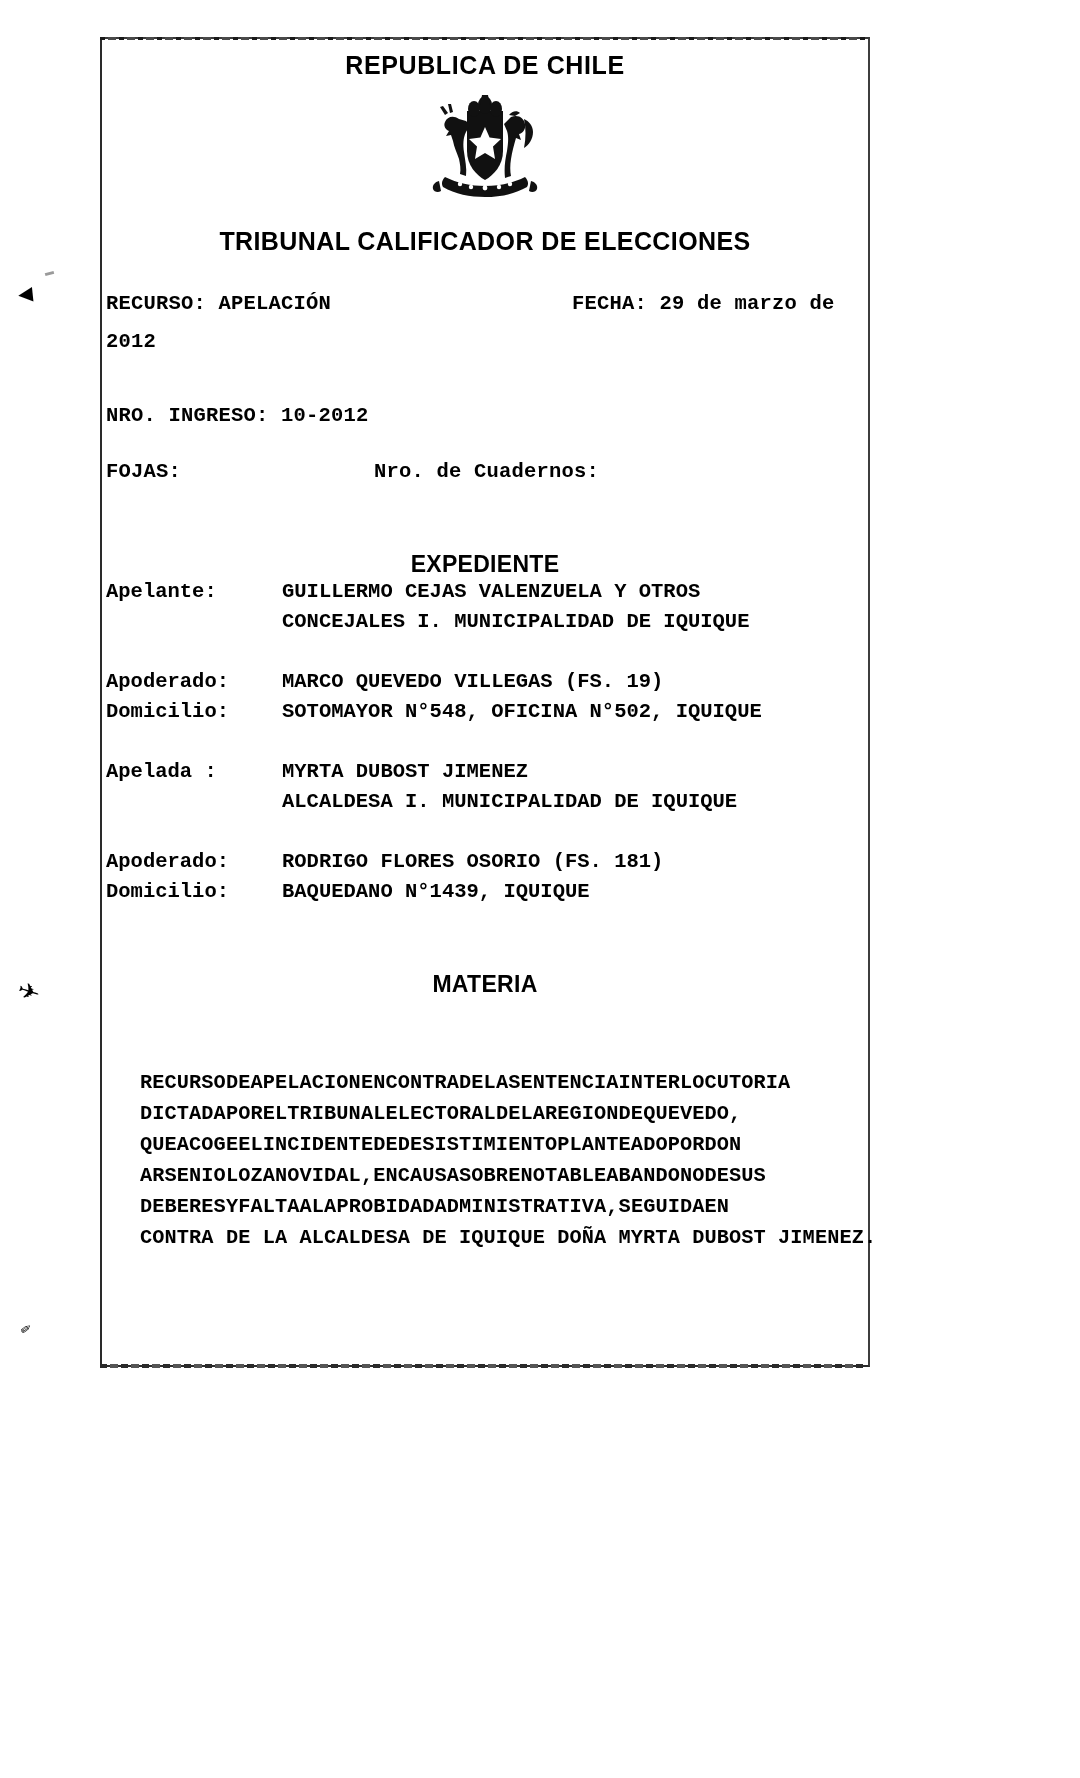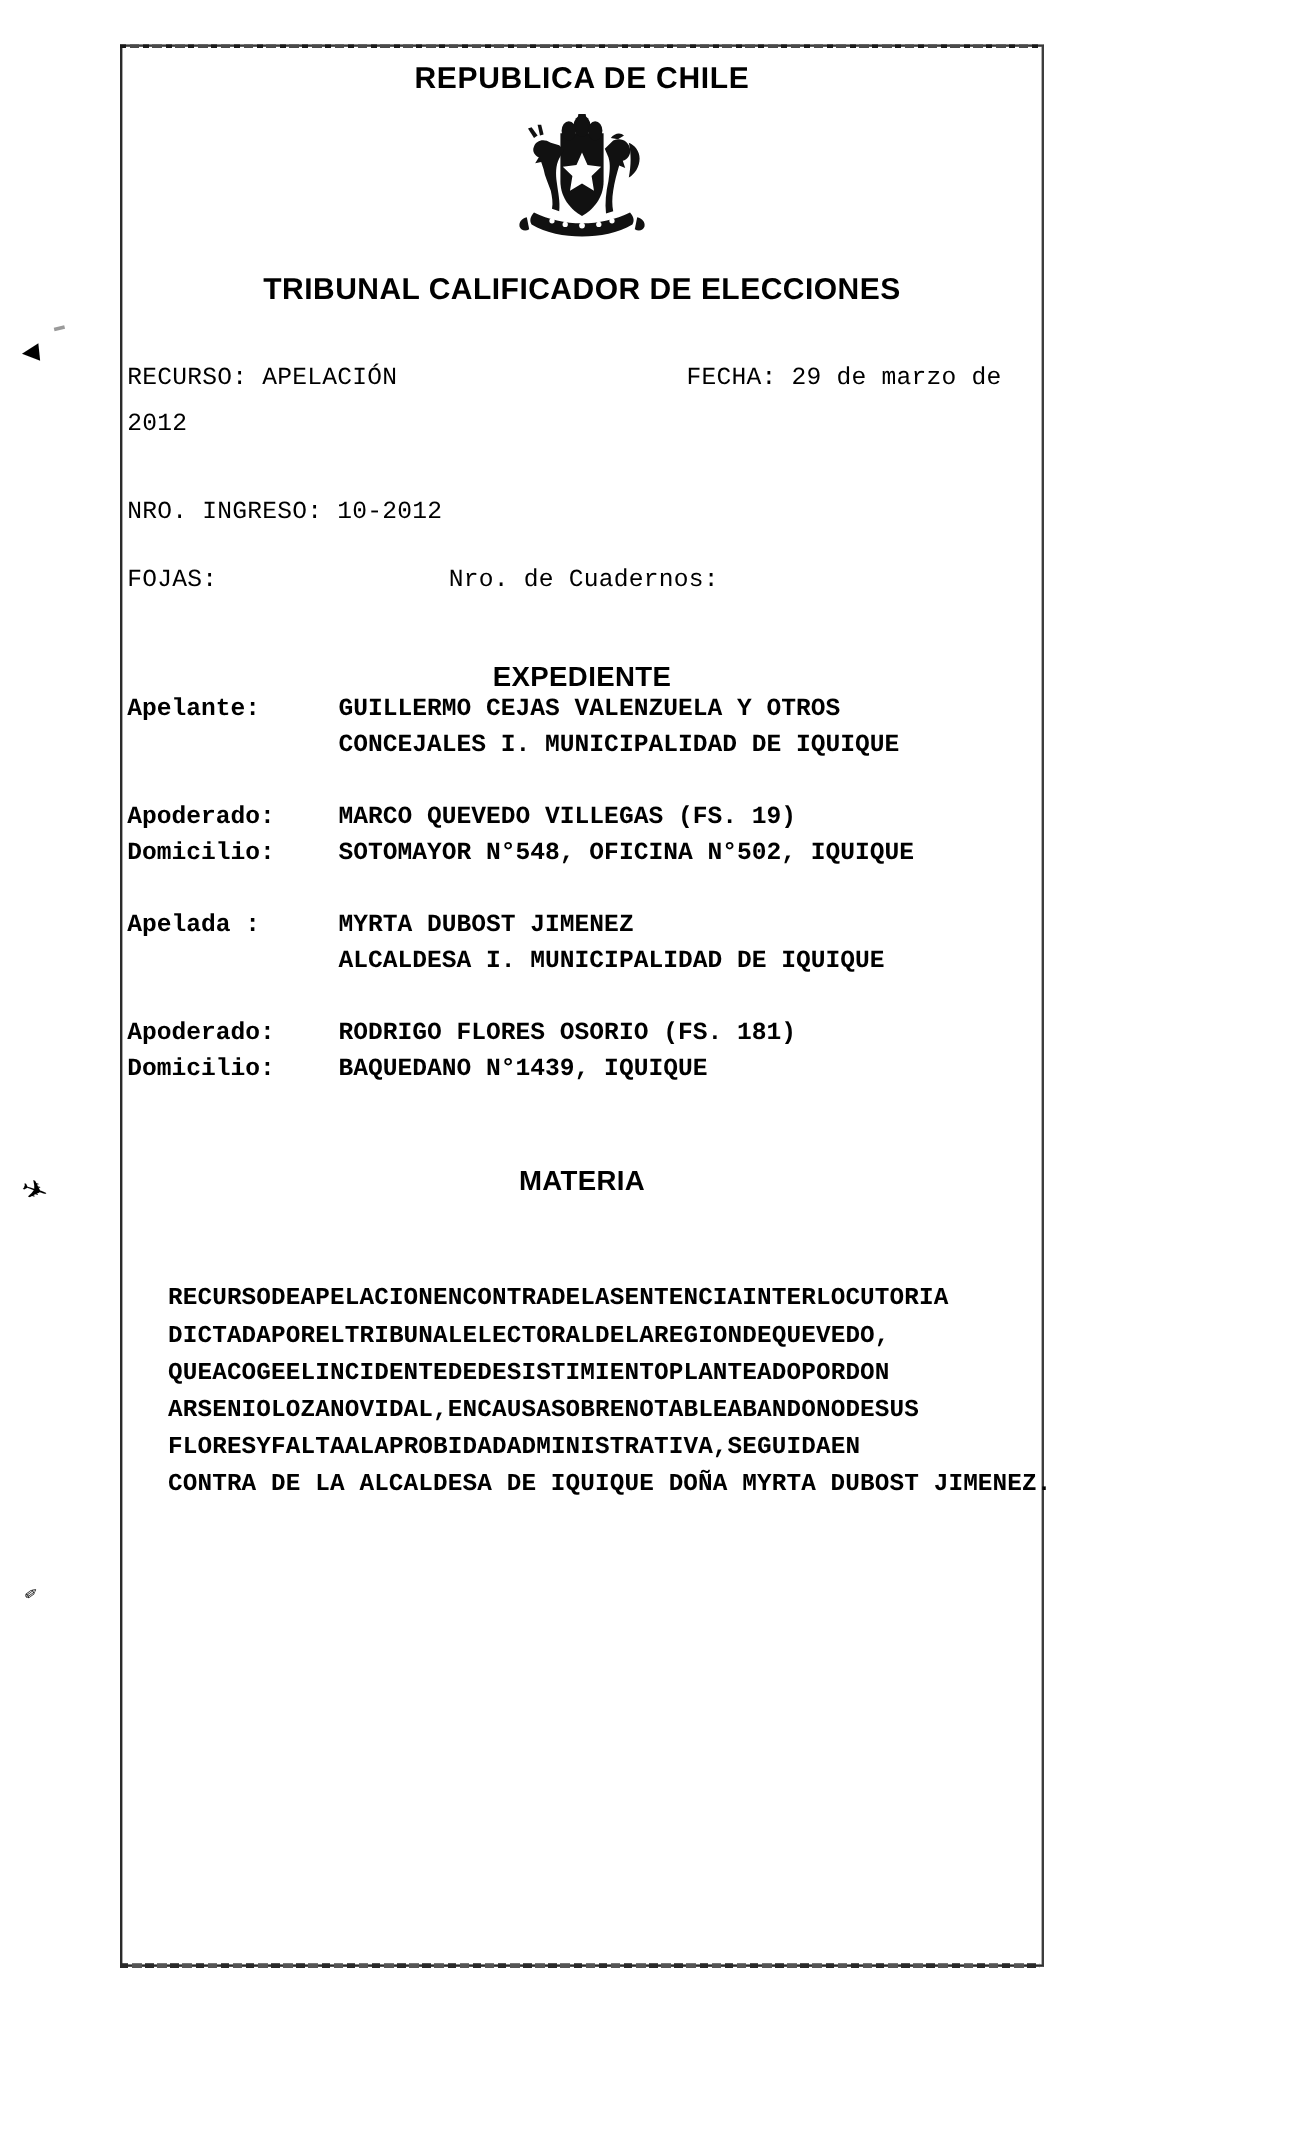--- a/index.html
+++ b/index.html
@@ -24,21 +24,21 @@
     width: 1080px;
     height: 1778px;
     background: #ffffff;
   }
 
   .doc-frame {
     position: absolute;
     left: 100px;
     top: 37px;
     width: 770px;
-    height: 1602px;
+    height: 1330px;
     border-left: 2px solid #2a2a2a;
     border-top: 2px solid #3a3a3a;
     border-right: 2px solid #3d3d3d;
     border-bottom: 2px solid #2a2a2a;
     box-sizing: border-box;
   }
   
   .doc-frame::before {
     content: "";
     position: absolute;
@@ -103,26 +103,25 @@
     font-family: "Liberation Sans", sans-serif;
     font-weight: bold;
     font-size: 25px;
     letter-spacing: 0.4px;
   }
 
   
   .tw {
     position: absolute;
     font-family: "Liberation Mono", "DejaVu Sans Mono", monospace;
-    font-weight: normal;
+    font-weight: bold;
     font-size: 20.5px;
     line-height: 30px;
     white-space: pre;
     letter-spacing: 0.2px;
-    margin-top: 12px;
   }
 
   .row-recurso  { top: 250px; left: 4px;  }
   .row-fecha    { top: 250px; left: 470px; }
   .row-year     { top: 288px; left: 4px;  }
   .row-ingreso  { top: 362px; left: 4px;  }
   .row-fojas    { top: 418px; left: 4px;  }
   .row-cuad     { top: 418px; left: 272px; }
 
   .sec-title {
@@ -320,19 +319,19 @@
 
       </div>
 
       <div class="sec-title sec-materia">MATERIA</div>
 
       <div class="materia-body">
         <span class="mline"><span>RECURSO</span><span>DE</span><span>APELACION</span><span>EN</span><span>CONTRA</span><span>DE</span><span>LA</span><span>SENTENCIA</span><span>INTERLOCUTORIA</span></span>
         <span class="mline"><span>DICTADA</span><span>POR</span><span>EL</span><span>TRIBUNAL</span><span>ELECTORAL</span><span>DE</span><span>LA</span><span>REGION</span><span>DE</span><span>QUEVEDO,</span></span>
         <span class="mline"><span>QUE</span><span>ACOGE</span><span>EL</span><span>INCIDENTE</span><span>DE</span><span>DESISTIMIENTO</span><span>PLANTEADO</span><span>POR</span><span>DON</span></span>
         <span class="mline"><span>ARSENIO</span><span>LOZANO</span><span>VIDAL,</span><span>EN</span><span>CAUSA</span><span>SOBRE</span><span>NOTABLE</span><span>ABANDONO</span><span>DE</span><span>SUS</span></span>
-        <span class="mline"><span>FLORES</span><span>Y</span><span>FALTA</span><span>A</span><span>LA</span><span>PROBIDAD</span><span>ADMINISTRATIVA,</span><span>SEGUIDA</span><span>EN</span></span>
+        <span class="mline"><span>DEBERES</span><span>Y</span><span>FALTA</span><span>A</span><span>LA</span><span>PROBIDAD</span><span>ADMINISTRATIVA,</span><span>SEGUIDA</span><span>EN</span></span>
         <span class="mline last">CONTRA DE LA ALCALDESA DE IQUIQUE DOÑA MYRTA DUBOST JIMENEZ.</span>
       </div>
 
     </div>
   </div>
 </div>
 
 </body></html>

